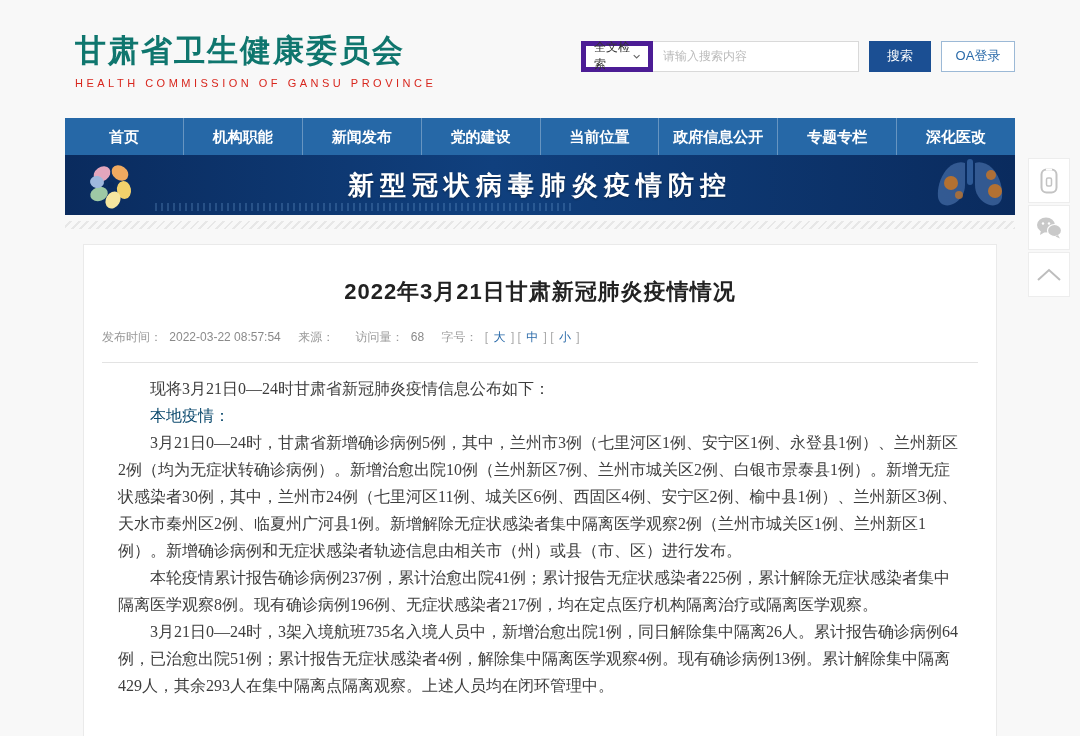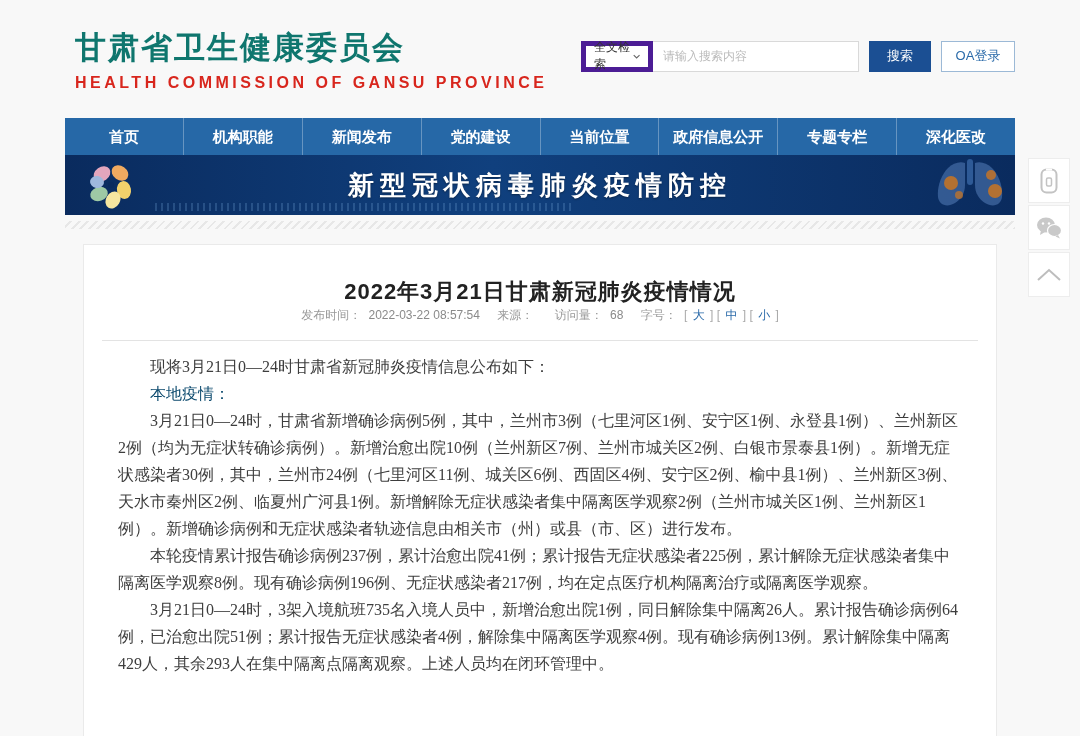--- a/index.html
+++ b/index.html
@@ -19,25 +19,25 @@
     justify-content: space-between;
     padding-left: 10px;
   }
   .logo-cn {
     font-size: 31px;
     font-weight: bold;
     color: #0f766e;
     letter-spacing: 2px;
   }
   .logo-en {
-    font-size: 16px;
+    font-size: 11px;
     color: #d8261d;
     letter-spacing: 3.5px;
     margin-top: 5px;
-    font-weight: bold;
+    font-weight: normal;
   }
   .search-area { display: flex; align-items: center; margin-top: -6px; }
   .search-select {
     width: 72px; height: 31px;
     border: 5px solid #4c1d95;
     background: #fff;
     display: flex; align-items: center; justify-content: space-between;
     padding: 0 8px;
     font-size: 12px; color: #333;
     cursor: pointer;
@@ -131,23 +131,24 @@
     min-height: 450px;
   }
   .article-title {
     text-align: center;
     font-size: 22px;
     font-weight: bold;
     color: #222;
     letter-spacing: 1px;
   }
   .article-meta {
-    text-align: center;
+    text-align: left;
     font-size: 12px;
     color: #999;
+    margin-top: 22px;
   }
   .article-meta .v { color: #8a8a8a; margin-right: 14px; }
   .article-meta .lbl { margin-right: 4px; }
   .size-link { color: #2a6aa9; cursor: pointer; margin: 0 2px; }
   .bracket { color: #aaa; }
   .meta-divider { border: none; border-top: 1px solid #e3e3e3; margin: 16px 0 12px; }
 
   .article-body {
     font-family: "Liberation Serif", "DejaVu Serif", serif;
     font-size: 16px;

